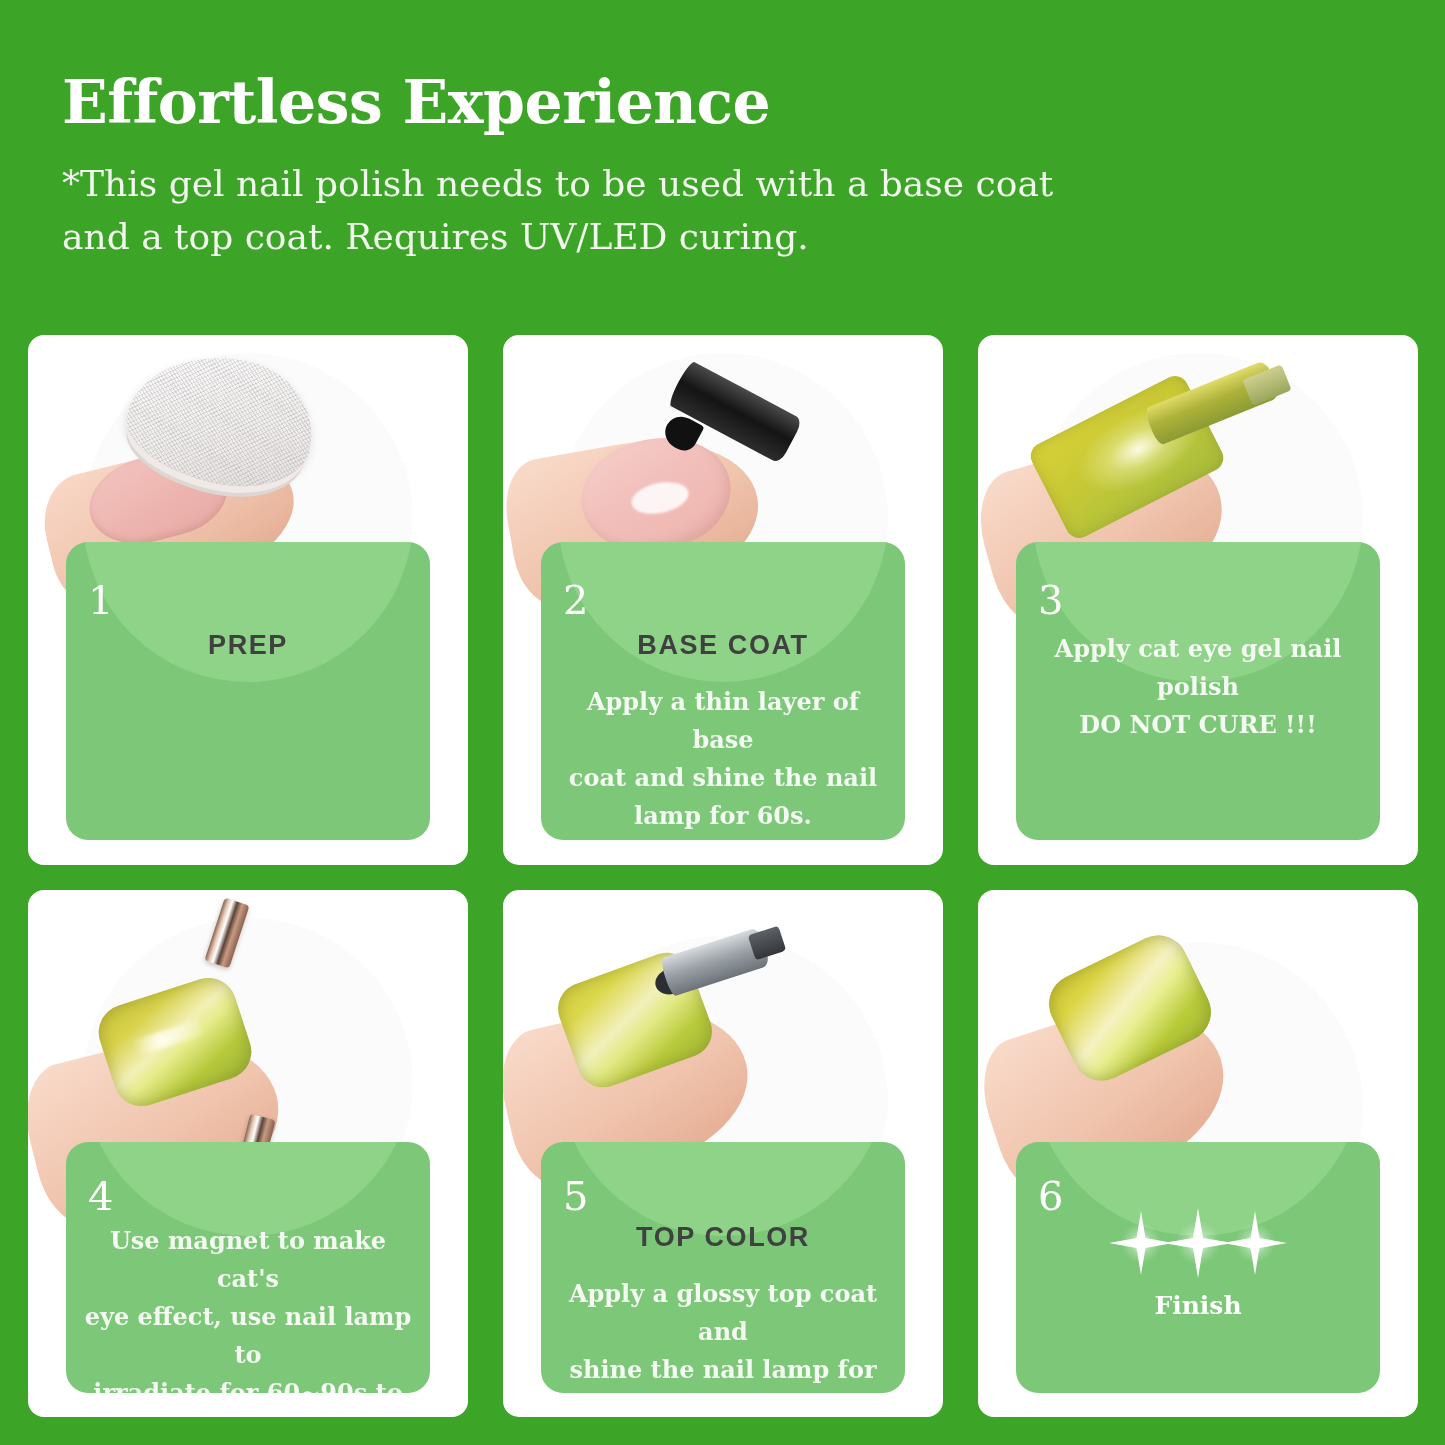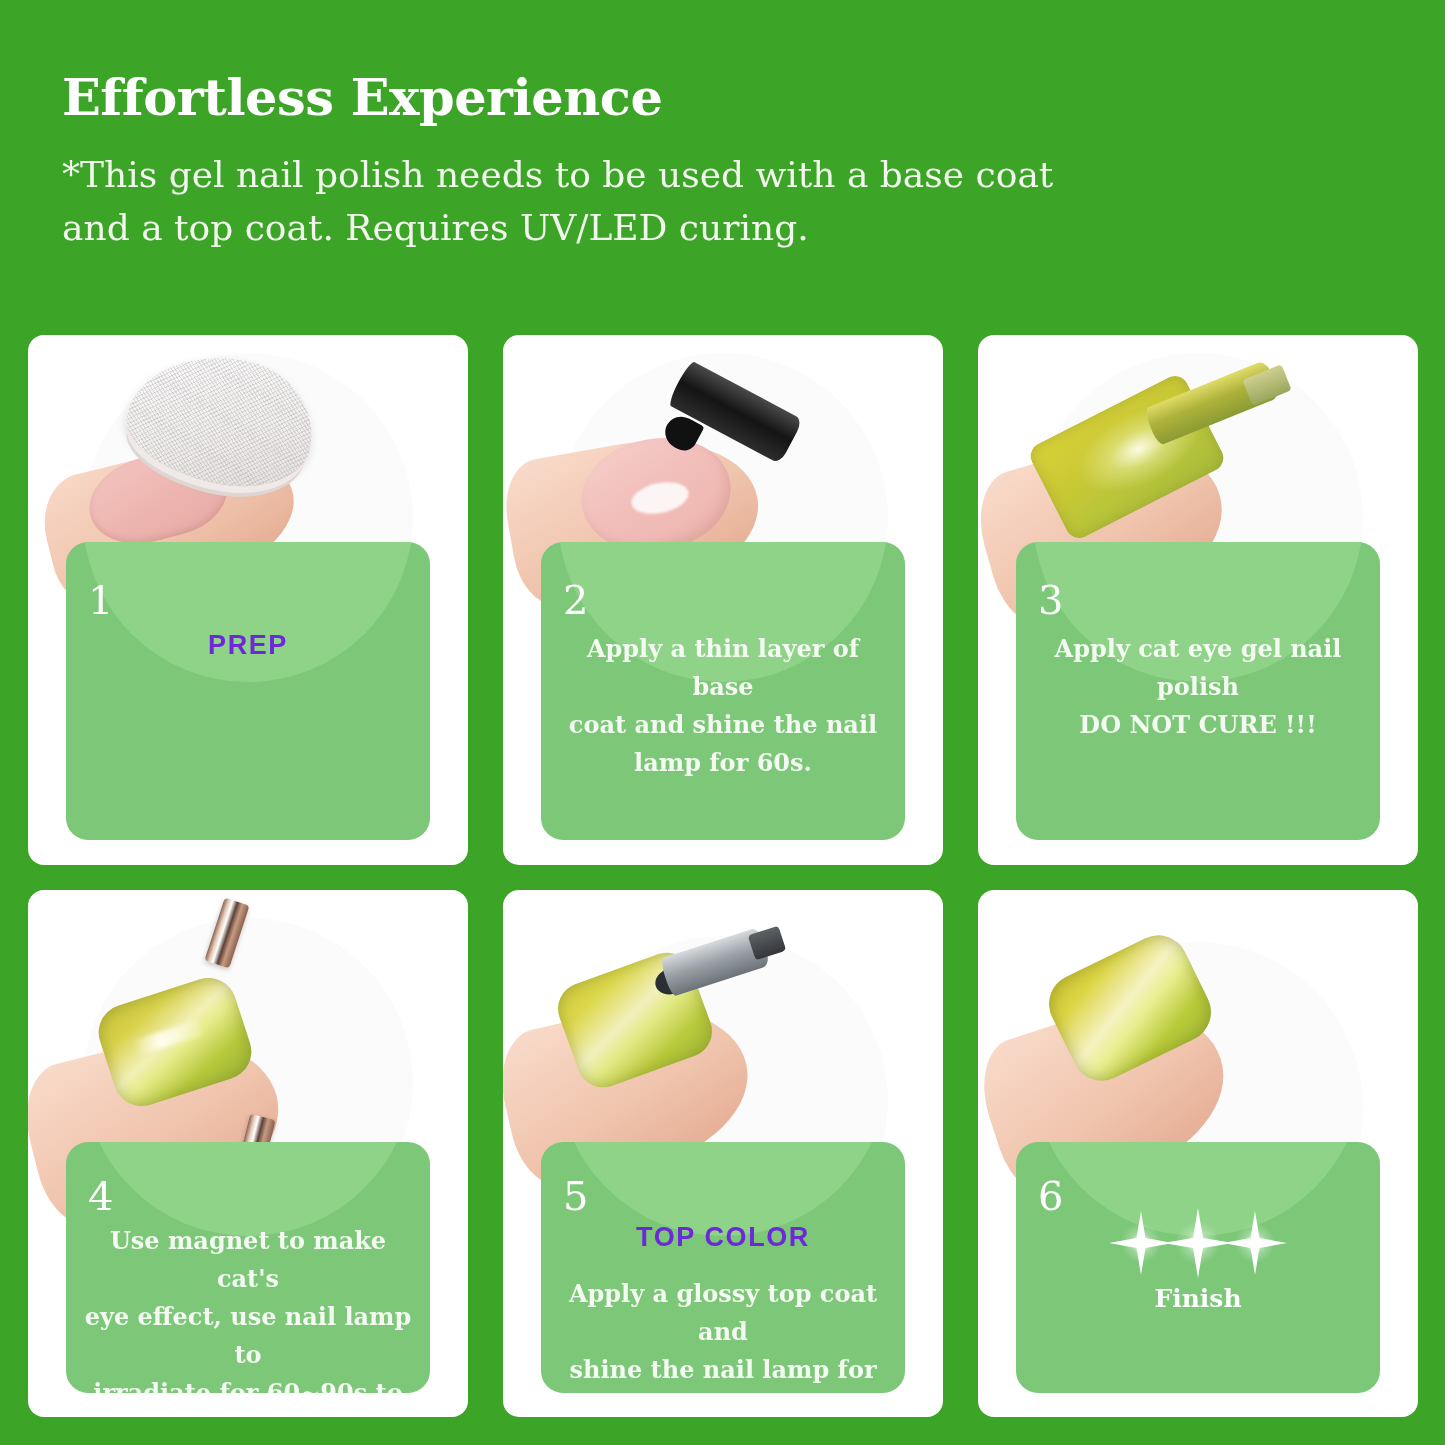--- a/index.html
+++ b/index.html
@@ -20,21 +20,21 @@
   .header {
     position: absolute;
     left: 62px;
     top: 72px;
     width: 1200px;
   }
 
   .title {
     font-family: "DejaVu Serif", "Liberation Serif", serif;
     font-weight: 700;
-    font-size: 51px;
+    font-size: 60px;
     line-height: 1.0;
     color: #ffffff;
     letter-spacing: -0.5px;
   }
 
   .subtitle {
     margin-top: 26px;
     margin-left: 0px;
     font-family: "DejaVu Serif", "Liberation Serif", serif;
     font-weight: 400;
@@ -137,21 +137,21 @@
     z-index: 3;
   }
 
   .row2 .panel-content { top: 80px; }
 
   .step-head {
     font-family: "Liberation Sans", sans-serif;
     font-weight: 700;
     font-size: 27px;
     letter-spacing: 1.6px;
-    color: #6d28d9;
+    color: #404040;
     margin-bottom: 22px;
   }
 
   .step-body {
     font-family: "DejaVu Serif", "Liberation Serif", serif;
     font-weight: 700;
     font-size: 24px;
     line-height: 1.58;
     color: #f4faf2;
     white-space: pre-line;
@@ -407,20 +407,21 @@
         <div class="nail c2-nail"></div>
         <div class="c2-shine"></div>
         <div class="c2-brush-tip"></div>
         <div class="c2-brush"></div>
       </div>
     </div>
     <div class="panel">
       <div class="panel-circle"></div>
       <div class="step-num">2</div>
       <div class="panel-content">
+        <div class="step-head">BASE COAT</div>
         <div class="step-body">Apply a thin layer of base
 coat and shine the nail
 lamp for 60s.</div>
       </div>
     </div>
   </div>
 
   <div class="card row1">
     <div class="photo">
       <div class="photo-circle"></div>
@@ -516,20 +517,20 @@
             <circle cx="95" cy="35" r="22" fill="url(#sg)"></circle>
             <path d="M95 0 L100 30 L130 35 L100 40 L95 70 L90 40 L60 35 L90 30 Z" fill="#ffffff"></path>
           </g>
           <g>
             <circle cx="152" cy="35" r="20" fill="url(#sg)"></circle>
             <path d="M152 3 L156.5 30 L184 35 L156.5 40 L152 67 L147.5 40 L120 35 L147.5 30 Z" fill="#ffffff"></path>
           </g>
         </svg>
       </div>
 
-      <div class="panel-content" style="top:56px;">
+      <div class="panel-content" style="top:63px;">
         <div class="step-head"></div>
         <div class="finish-text">Finish</div>
       </div>
     </div>
   </div>
 
 </div>
 
 </body></html>

